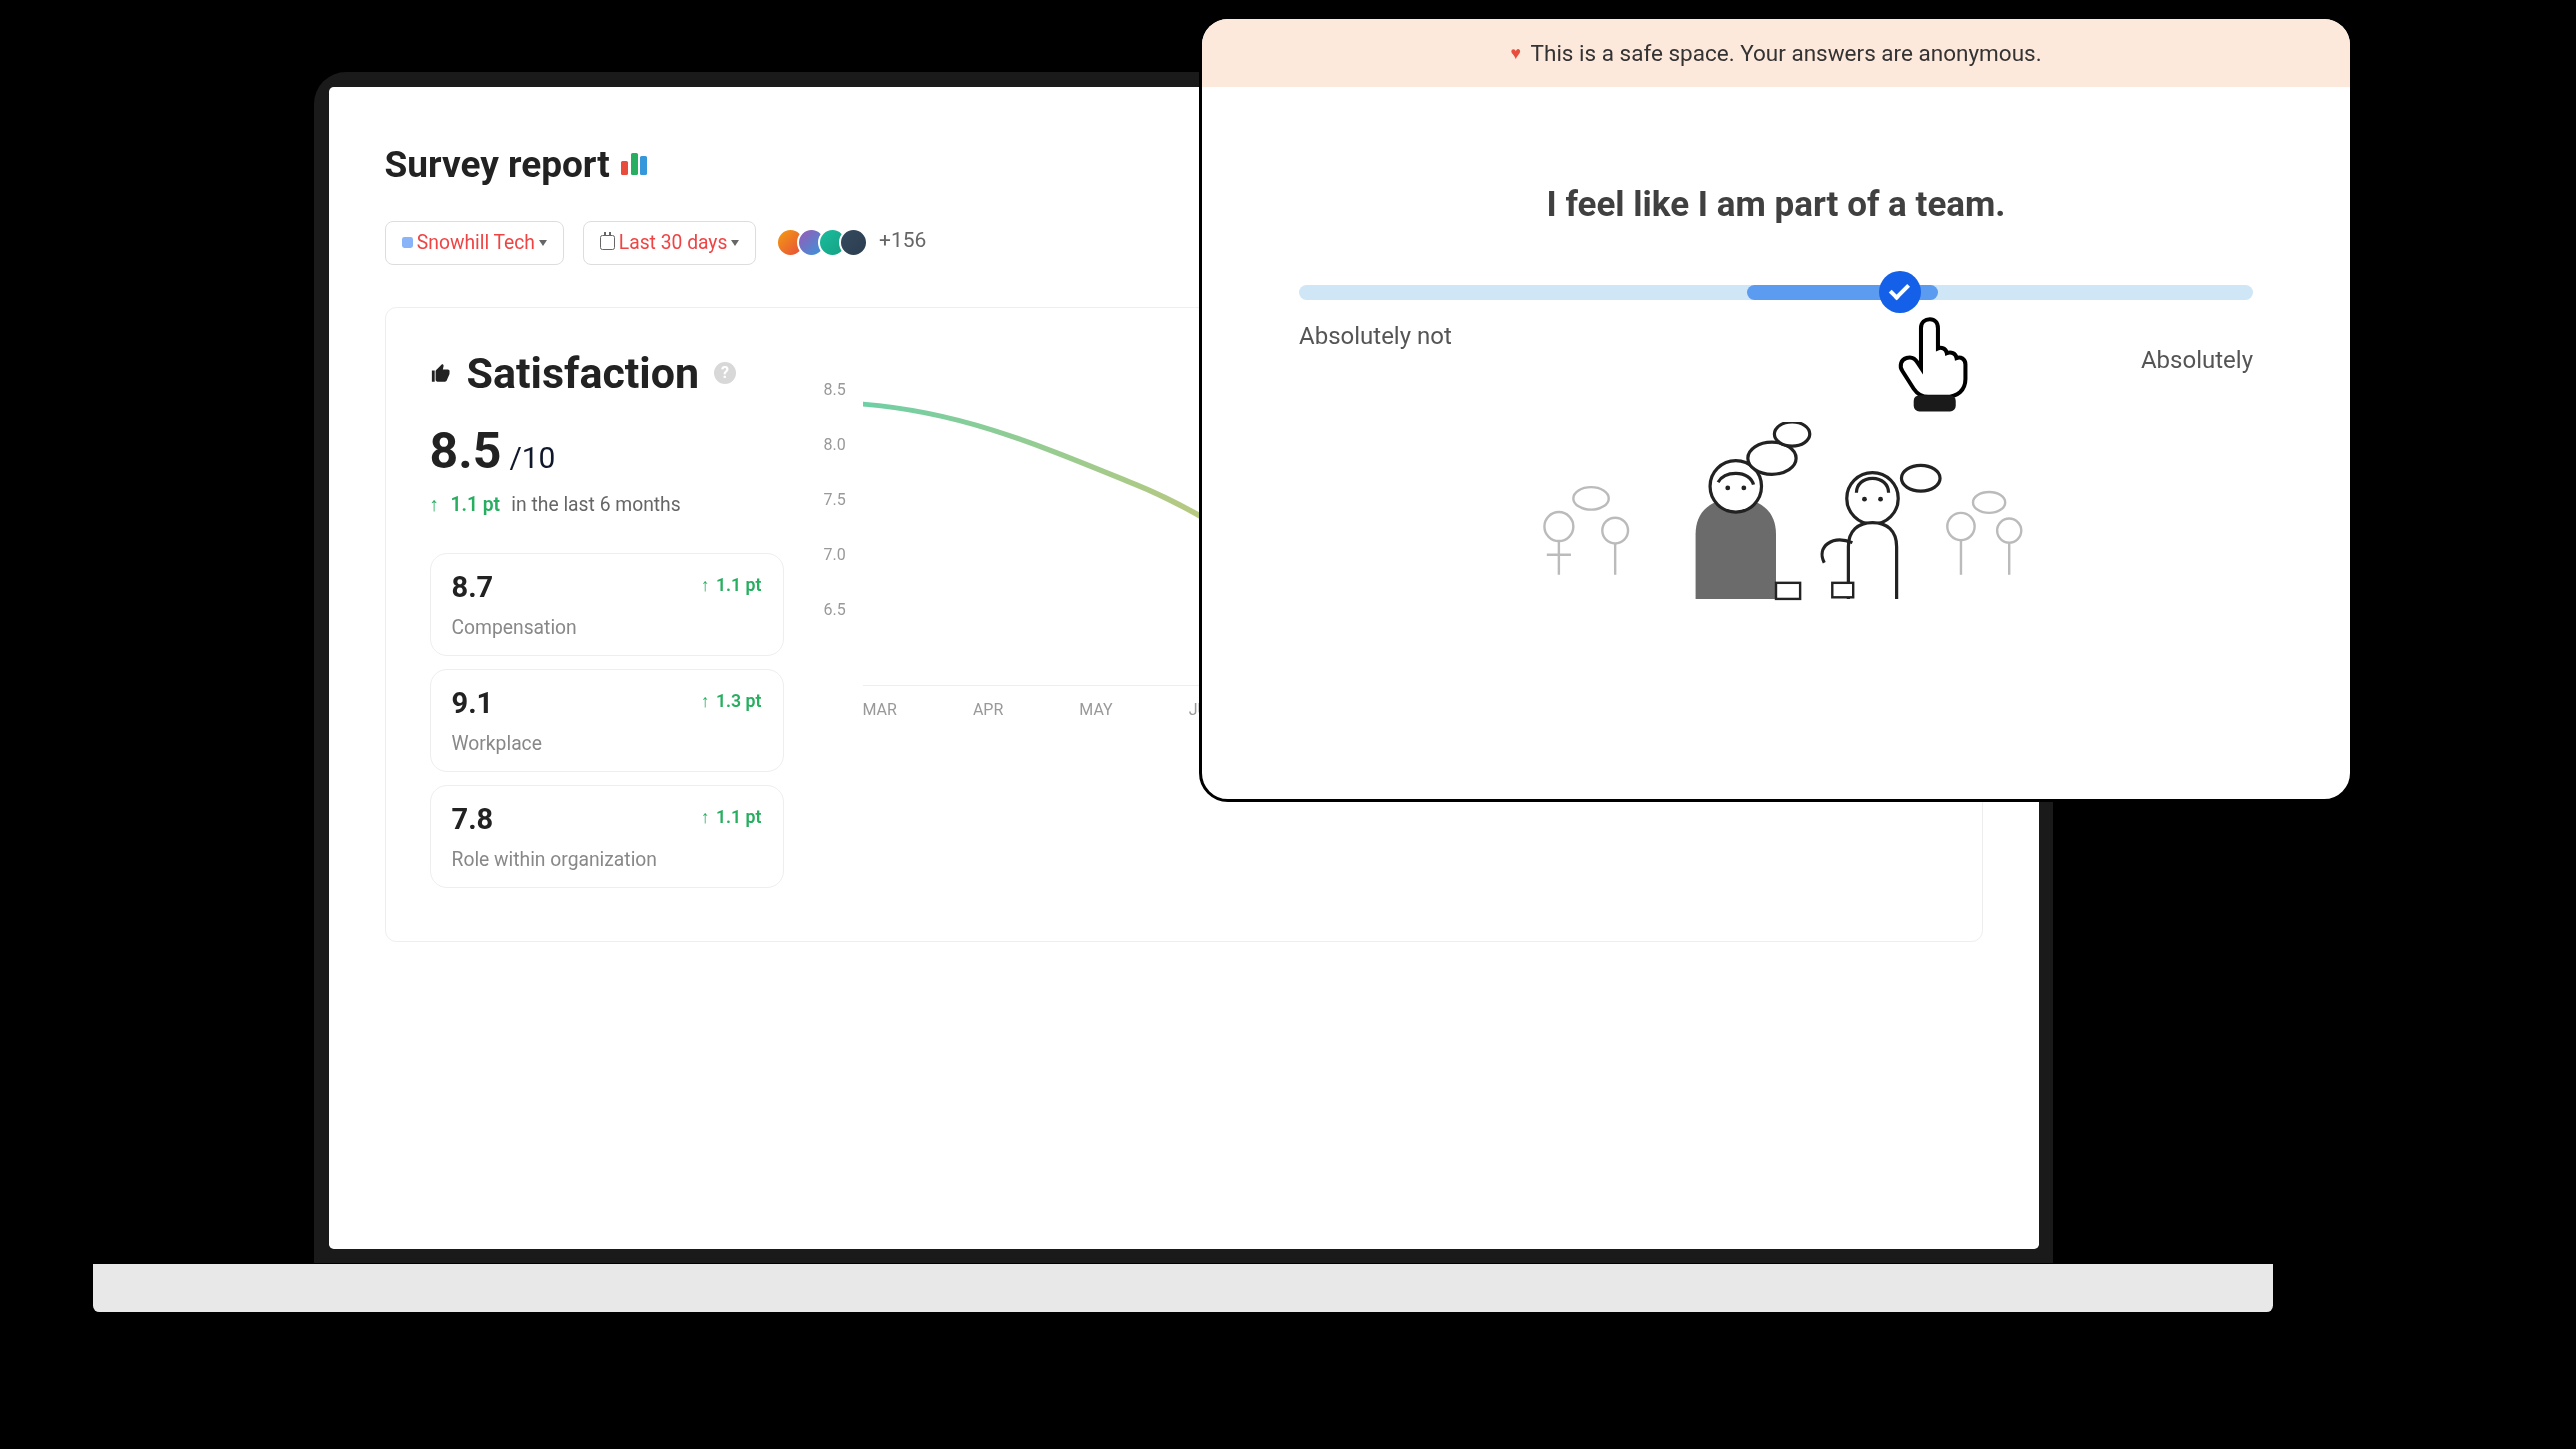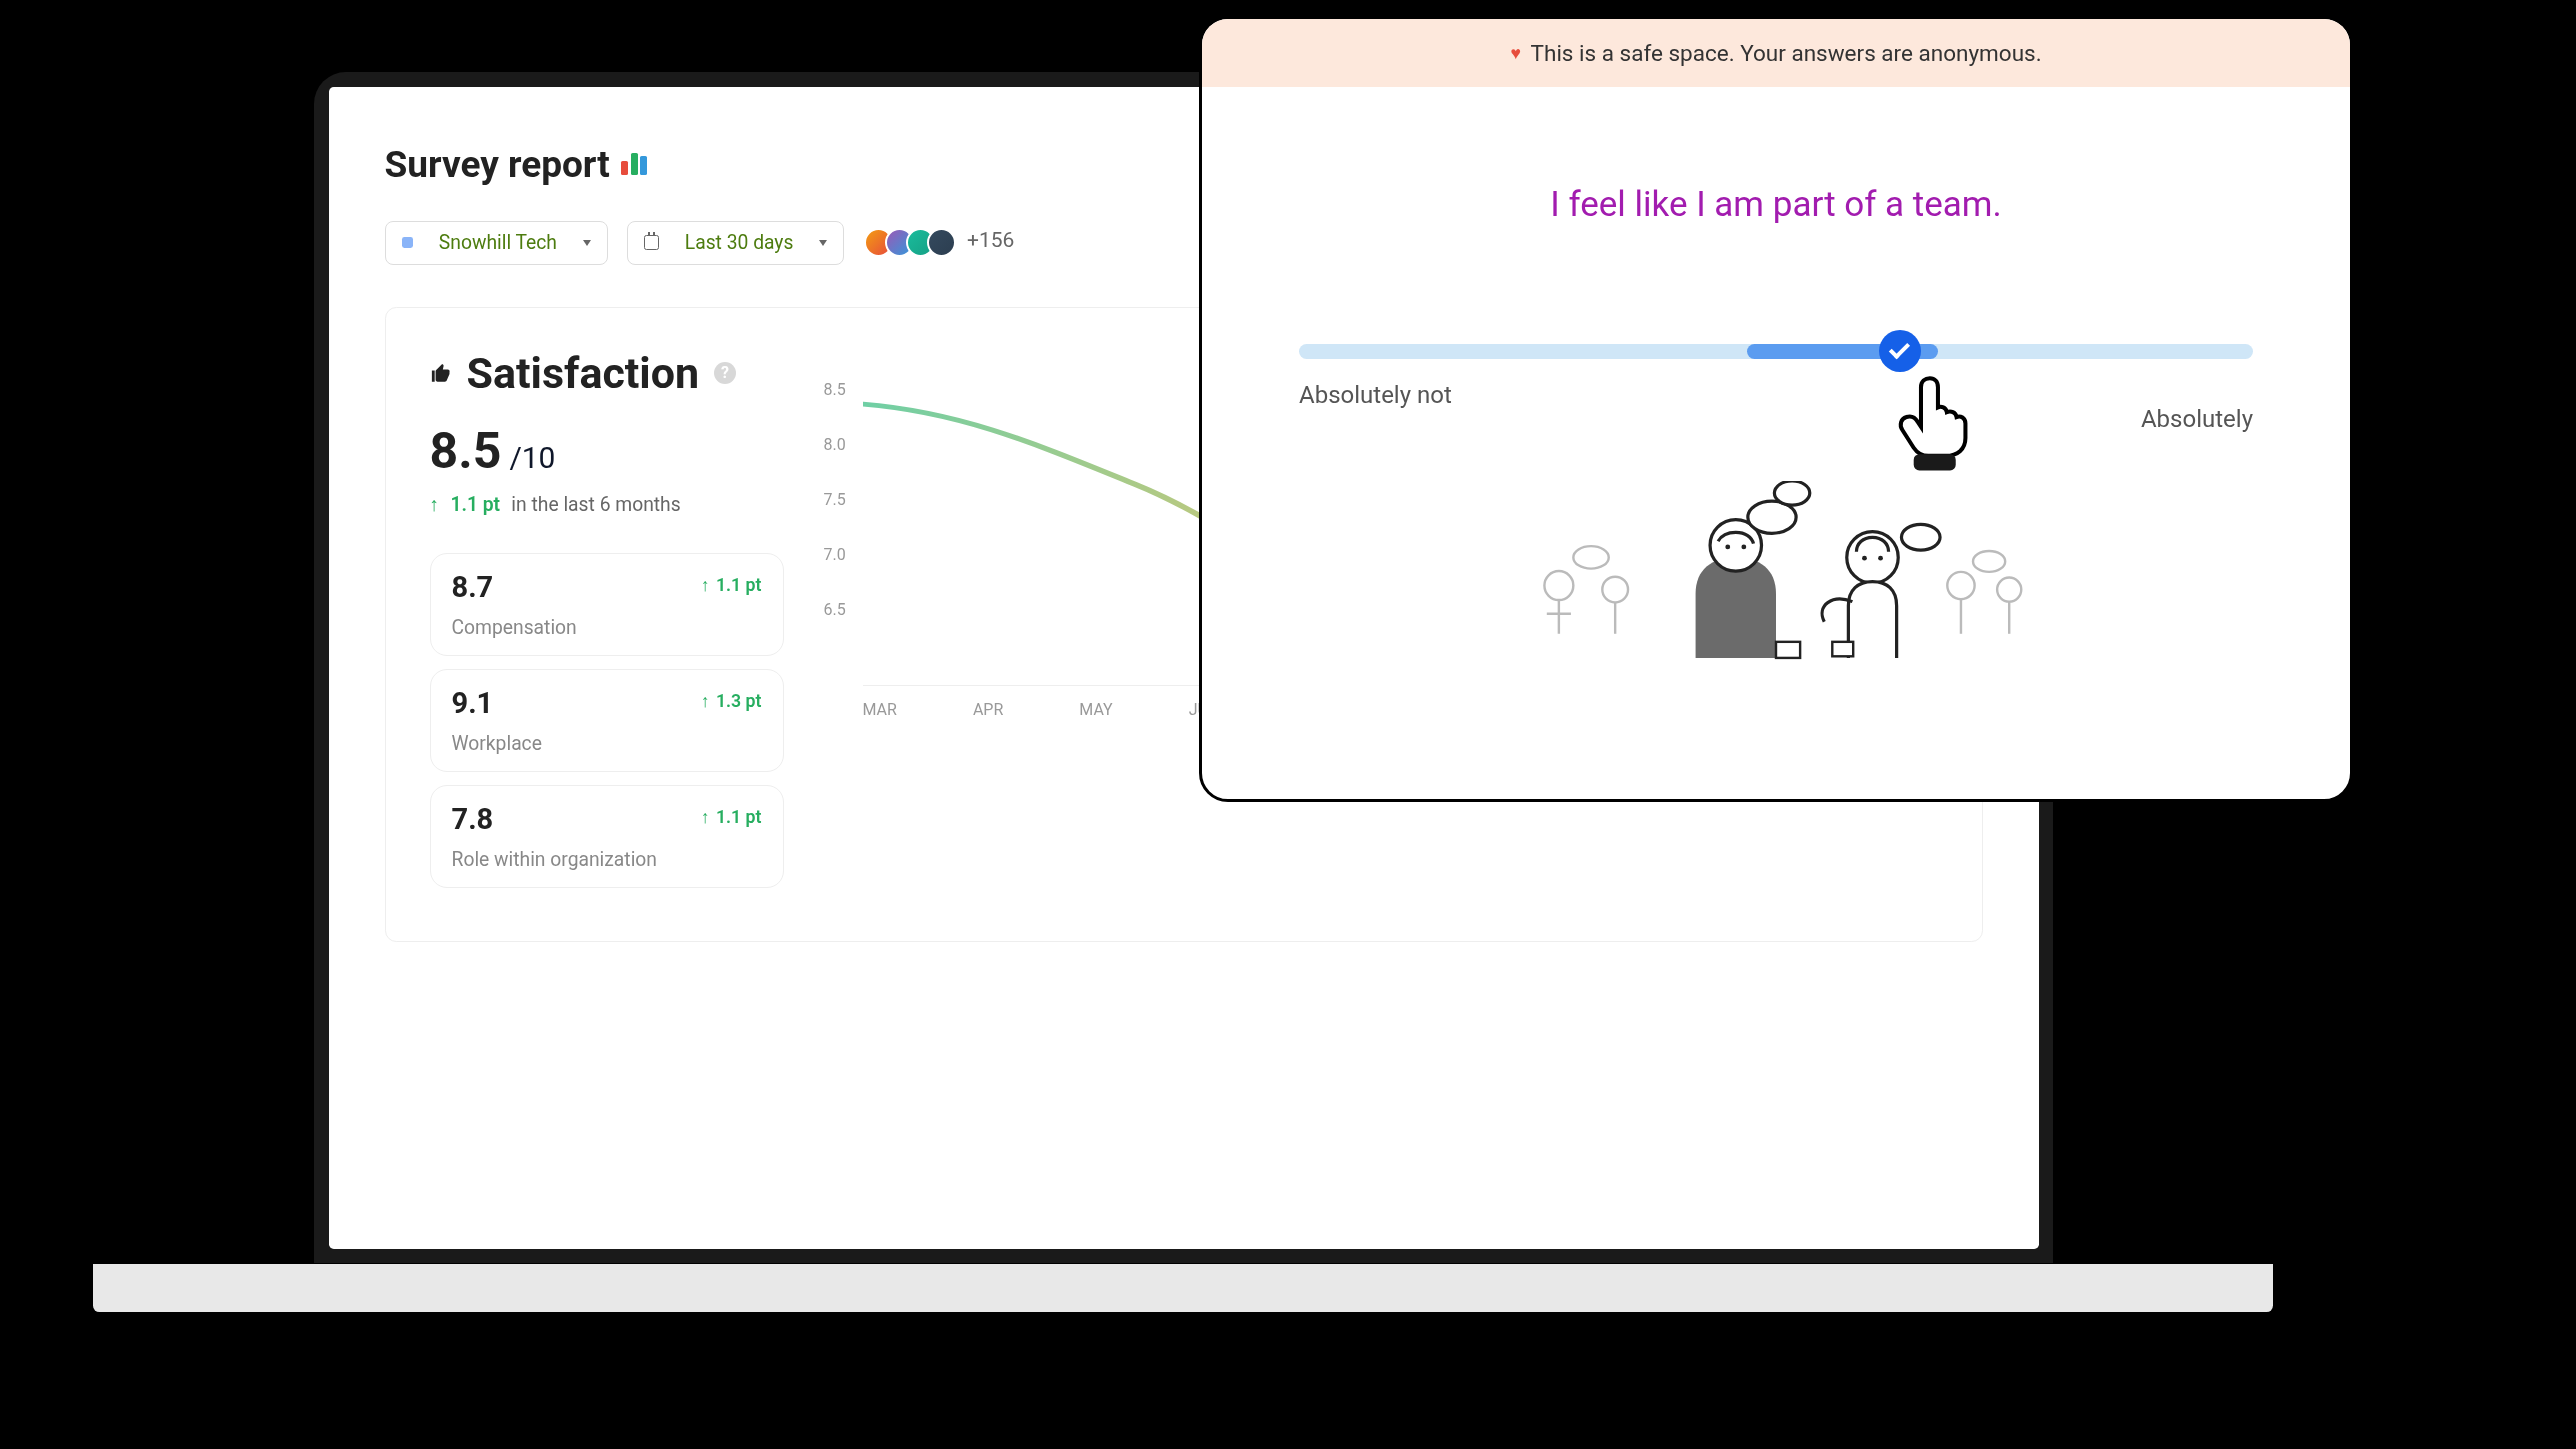--- a/index.html
+++ b/index.html
@@ -9,21 +9,21 @@
 .screen{width:100%;height:100%;background:#fff;border-radius:4.8px;padding:56px 56px 32px 56px;overflow:hidden}
 .base{position:absolute;left:93px;top:1264px;width:2180px;height:48px;background:#e8e8e8;border-radius:0 0 6.4px 6.4px}
 .base:after{content:'';position:absolute;bottom:-9.7px;left:16px;right:16px;height:9.7px;background:repeating-linear-gradient(90deg,#000 0,#000 2.4px,transparent 2.4px,transparent 6.4px)}
 .report-title{font-size:37px;font-weight:700;color:#222;display:flex;align-items:center;gap:11.3px;margin-bottom:35px}
 .bar-icon{display:inline-flex;align-items:flex-end;gap:2.4px}
 .bar-icon span{width:7.2px;border-radius:1.6px}
 .bar-icon span:nth-child(1){height:14.5px;background:#e74c3c}
 .bar-icon span:nth-child(2){height:22.5px;background:#27ae60}
 .bar-icon span:nth-child(3){height:19.3px;background:#3498db}
 .filters{display:flex;align-items:center;gap:19.3px;margin-bottom:42px}
-.pill{background:#fff;border:1.6px solid #ddd;border-radius:8px;padding:9.7px 16px;display:flex;align-items:center;gap:26px;font-size:19.3px;color:#4d7c0f;cursor:pointer}
+.pill{background:#fff;border:1.6px solid #ddd;border-radius:8px;padding:9.7px 16px;display:flex;align-items:center;gap:4px;font-size:19.3px;color:#ef4444;cursor:pointer}
 .pill .sq{width:11.3px;height:11.3px;border-radius:2.4px;background:#8ab4f8;display:inline-block}
 .pill .cal{width:14.5px;height:14.5px;border:1.6px solid #666;border-radius:2.4px;position:relative;display:inline-block}
 .pill .cal:before{content:'';position:absolute;top:-4.8px;left:2.4px;width:2.4px;height:4.8px;background:#666}
 .pill .cal:after{content:'';position:absolute;top:-4.8px;right:2.4px;width:2.4px;height:4.8px;background:#666}
 .chev{width:0;height:0;border-left:4.8px solid transparent;border-right:4.8px solid transparent;border-top:6.4px solid #666}
 .avatars{display:flex;align-items:flex-start}
 .av{width:29px;height:29px;border-radius:50%;border:2.4px solid #fff;margin-left:-8px}
 .av:nth-child(1){background:linear-gradient(135deg,#f39c12,#e74c3c);margin-left:0}
 .av:nth-child(2){background:linear-gradient(135deg,#9b59b6,#3498db)}
 .av:nth-child(3){background:linear-gradient(135deg,#1abc9c,#16a085)}
@@ -47,21 +47,21 @@
 .metric-label{font-size:19.3px;color:#888;margin-top:12px}
 .metric-delta{display:flex;align-items:center;gap:6.4px;font-size:17.7px;color:#27ae60;font-weight:600;margin-top:4.8px}
 .chart-wrap{flex:1;position:relative;padding-top:32px}
 .y-axis{position:absolute;left:0;top:32px;display:flex;flex-direction:column;font-size:16px;color:#999}
 .y-axis span{height:55px}
 .chart-svg{margin-left:39px;width:100%;height:306px;border-bottom:1.6px solid #eee}
 .x-axis{display:flex;margin-left:39px;margin-top:11.3px;gap:76px;font-size:16px;color:#999}
 .survey-overlay{position:absolute;left:1199px;top:16px;width:1154px;height:786px;background:#fff;border-radius:29px;border:3.2px solid #000;overflow:hidden}
 .banner{background:#fde8dc;padding:21px;text-align:center;font-size:22.5px;color:#333;display:flex;align-items:center;justify-content:center;gap:9.7px}
 .heart{color:#e74c3c;font-size:17.7px}
-.question{text-align:center;font-size:35px;font-weight:400;color:#a21caf;margin:97px 0 119px 0}
+.question{text-align:center;font-size:35px;font-weight:700;color:#404040;margin:97px 0 60px 0}
 .slider-wrap{padding:0 97px;position:relative}
 .slider-track{height:14.5px;background:#cfe6f7;border-radius:8px;position:relative}
 .slider-fill{position:absolute;left:47%;width:20%;height:100%;background:#5b9cf0;border-radius:8px}
 .slider-thumb{position:absolute;left:63%;top:50%;transform:translate(-50%,-50%);width:42px;height:42px;background:#1560e8;border-radius:50%;display:flex;align-items:center;justify-content:center}
 .check{width:19.3px;height:11.3px;border-left:4px solid #fff;border-bottom:4px solid #fff;transform:rotate(-45deg);margin-top:-4.8px}
 .slider-labels{display:flex;justify-content:space-between;margin-top:22.5px;font-size:24px;color:#555}
 .slider-labels span:last-child{margin-top:24px}
 .hand{position:absolute;left:63%;top:31px;transform:translateX(-40%)}
 .illustration{text-align:center;margin-top:48px;display:flex;justify-content:center;align-items:flex-end;gap:-8px}
 </style>

